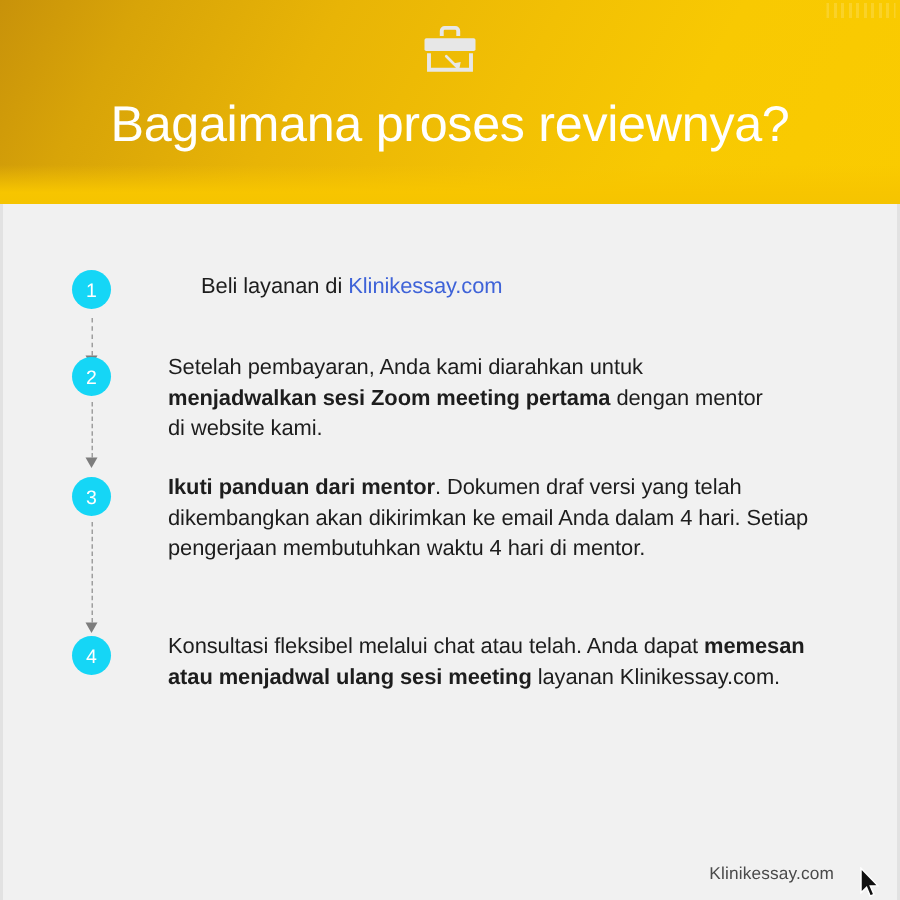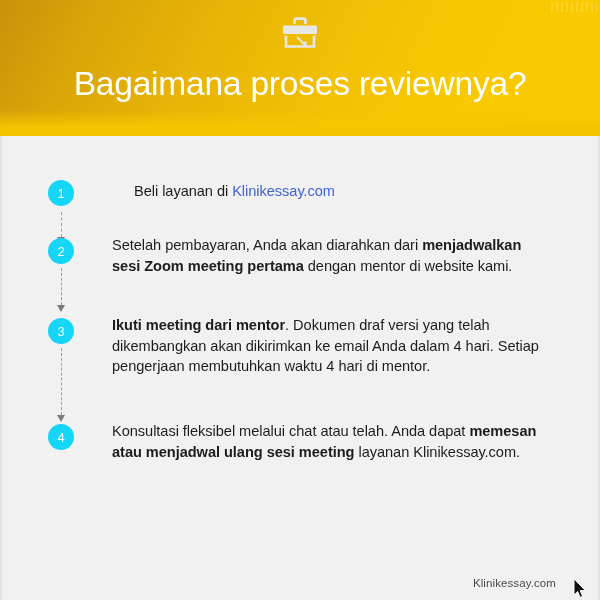--- a/index.html
+++ b/index.html
@@ -233,28 +233,28 @@
       <div class="step">
         <div class="bullet" style="left:46px; top:44px;">1</div>
         <div class="step-text" style="left:108px; top:45px; width:420px;margin-left:24px;">
           <span>Beli layanan di </span><span class="link">Klinikessay.com</span>
         </div>
       </div>
 
       <div class="step">
         <div class="bullet" style="left:46px; top:102px;">2</div>
         <div class="step-text" style="left:110px; top:99px; width:410px;">
-          <span>Setelah pembayaran, Anda akan diarahkan dari </span><b>menjadwalkan sesi Zoom meeting pertama</b><span> dengan mentor di website kami.</span>
+          <span>Setelah pembayaran, Anda kami diarahkan untuk </span><b>menjadwalkan sesi Zoom meeting pertama</b><span> dengan mentor di website kami.</span>
         </div>
       </div>
 
       <div class="step">
         <div class="bullet" style="left:46px; top:182px;">3</div>
         <div class="step-text" style="left:110px; top:179px; width:465px;">
-          <b>Ikuti meeting dari mentor</b><span>. Dokumen draf versi yang telah dikembangkan akan dikirimkan ke email Anda dalam 4 hari. Setiap pengerjaan membutuhkan waktu 4 hari di mentor.</span>
+          <b>Ikuti panduan dari mentor</b><span>. Dokumen draf versi yang telah dikembangkan akan dikirimkan ke email Anda dalam 4 hari. Setiap pengerjaan membutuhkan waktu 4 hari di mentor.</span>
         </div>
       </div>
 
       <div class="step">
         <div class="bullet" style="left:46px; top:288px;">4</div>
         <div class="step-text" style="left:110px; top:285px; width:455px;">
           <span>Konsultasi fleksibel melalui chat atau telah. Anda dapat </span><b>memesan atau menjadwal ulang sesi meeting</b><span> layanan Klinikessay.com.</span>
         </div>
       </div>
 

